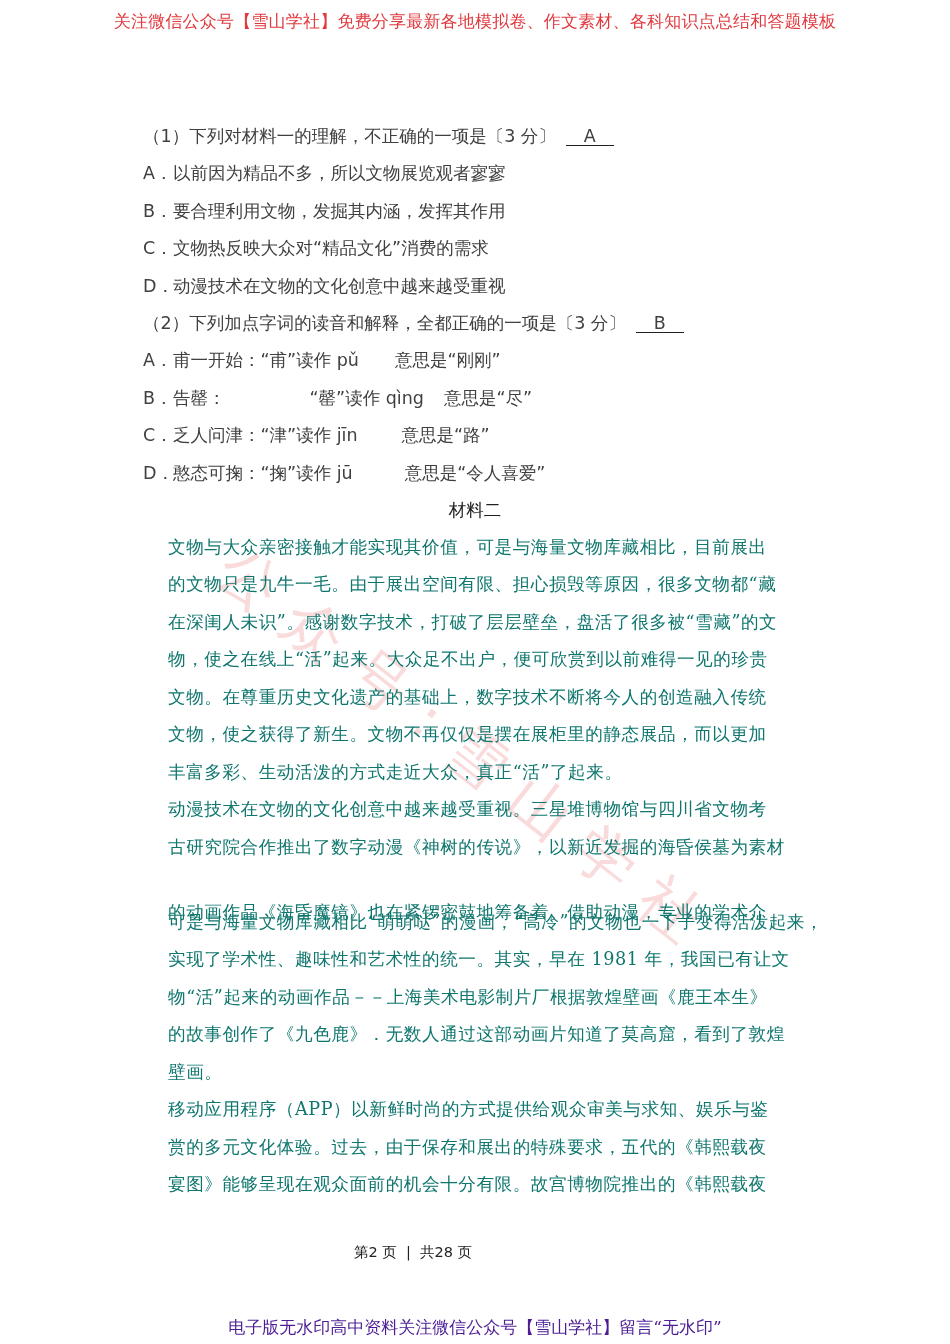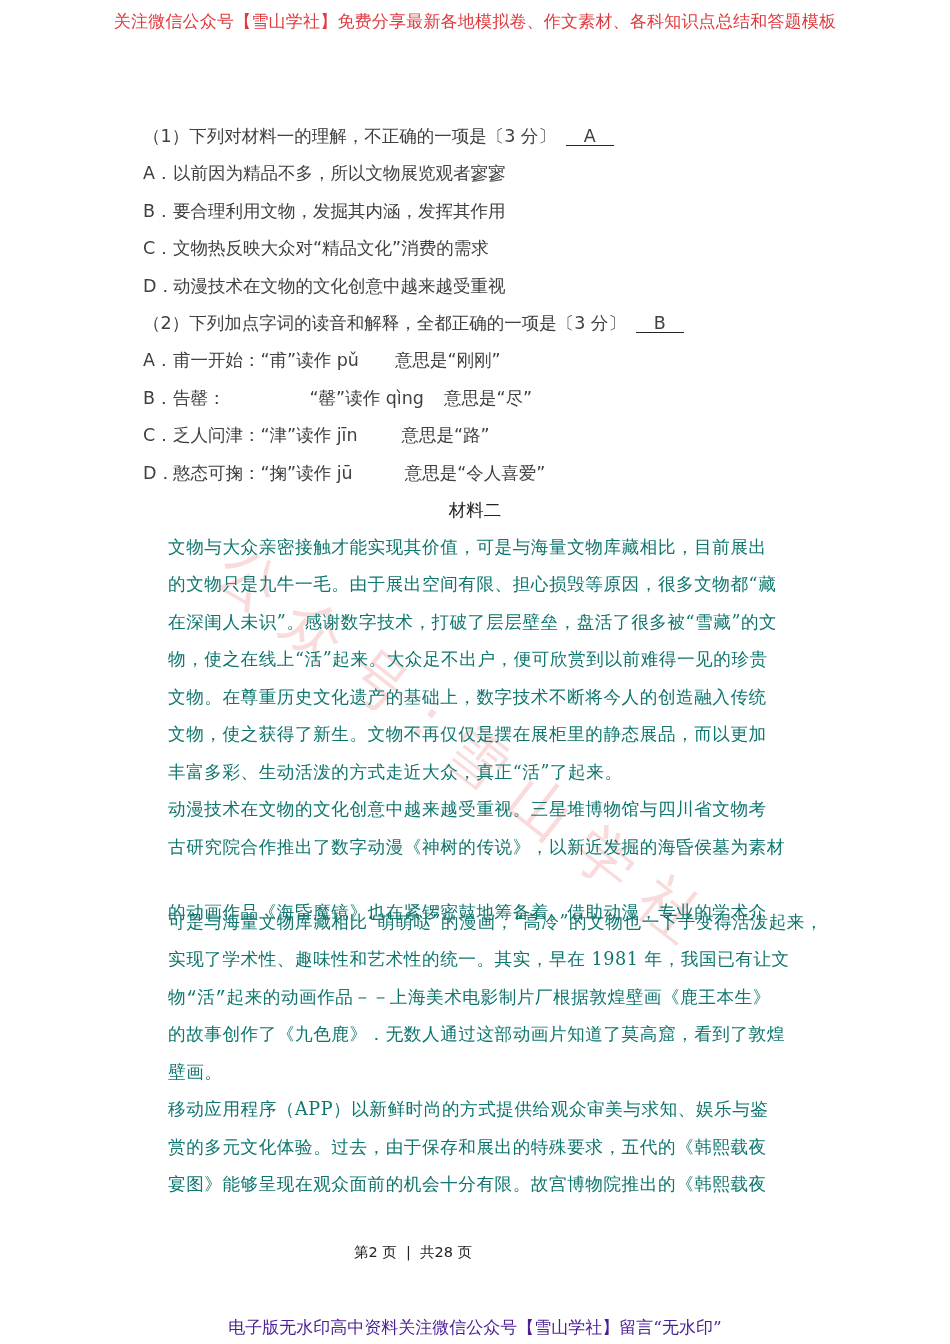--- a/index.html
+++ b/index.html
@@ -88,21 +88,21 @@
 <div class="para-line" style="top:610px;">在深闺人未识”。感谢数字技术，打破了层层壁垒，盘活了很多被“雪藏”的文</div>
 <div class="para-line" style="top:647px;">物，使之在线上“活”起来。大众足不出户，便可欣赏到以前难得一见的珍贵</div>
 <div class="para-line" style="top:685px;">文物。在尊重历史文化遗产的基础上，数字技术不断将今人的创造融入传统</div>
 <div class="para-line" style="top:722px;">文物，使之获得了新生。文物不再仅仅是摆在展柜里的静态展品，而以更加</div>
 <div class="para-line" style="top:760px;">丰富多彩、生动活泼的方式走近大众，真正“活”了起来。</div>
 <div class="para-line" style="top:797px;"> 动漫技术在文物的文化创意中越来越受重视。三星堆博物馆与四川省文物考</div>
 <div class="para-line" style="top:835px;">古研究院合作推出了数字动漫《神树的传说》，以新近发掘的海昏侯墓为素材</div>
 <div class="para-line" style="top:900px;">的动画作品《海昏魔镜》也在紧锣密鼓地筹备着。借助动漫，专业的学术介</div>
 <div class="para-line" style="top:910px;">可是与海量文物库藏相比“萌萌哒”的漫画，“高冷”的文物也一下子变得活泼起来，</div>
 <div class="para-line" style="top:947px;">实现了学术性、趣味性和艺术性的统一。其实，早在 1981 年，我国已有让文</div>
-<div class="para-line" style="top:985px;font-family:Liberation Mono, monospace;">物“活”起来的动画作品－－上海美术电影制片厂根据敦煌壁画《鹿王本生》</div>
+<div class="para-line" style="top:985px;">物“活”起来的动画作品－－上海美术电影制片厂根据敦煌壁画《鹿王本生》</div>
 <div class="para-line" style="top:1022px;">的故事创作了《九色鹿》．无数人通过这部动画片知道了莫高窟，看到了敦煌</div>
 <div class="para-line" style="top:1060px;">壁画。</div>
 <div class="para-line" style="top:1097px;"> 移动应用程序（APP）以新鲜时尚的方式提供给观众审美与求知、娱乐与鉴</div>
 <div class="para-line" style="top:1135px;">赏的多元文化体验。过去，由于保存和展出的特殊要求，五代的《韩熙载夜</div>
 <div class="para-line" style="top:1172px;">宴图》能够呈现在观众面前的机会十分有限。故宫博物院推出的《韩熙载夜</div>
 
 <div class="page-num" style="white-space:pre;">第2 页  |  共28 页</div>
 
 <div class="bottom-banner">电子版无水印高中资料关注微信公众号【雪山学社】留言“无水印”</div>
 

